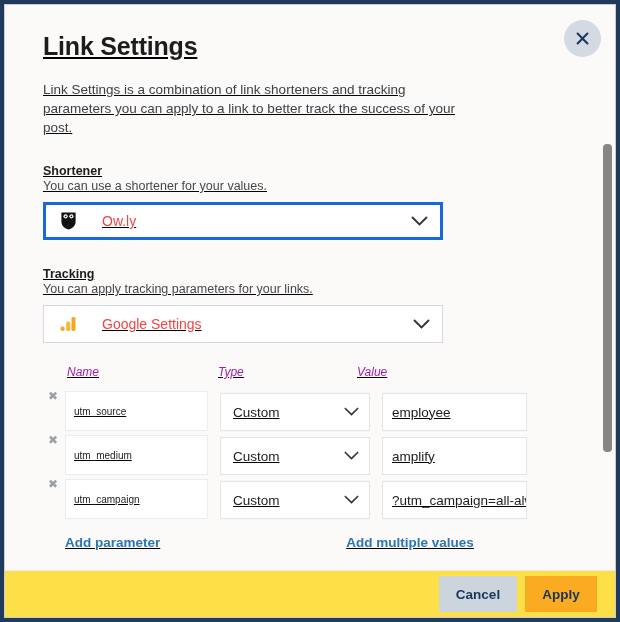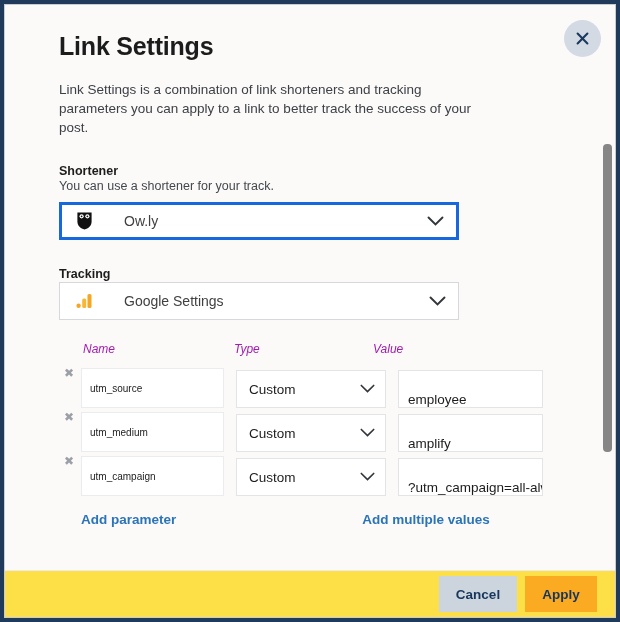--- a/index.html
+++ b/index.html
@@ -17,21 +17,21 @@
     border: 1px solid #c9ccd1;
     overflow: hidden;
   }
   #scrollpane {
     position: absolute;
     left: 0; top: 0; right: 0;
     height: 551px;
     background: #fbfaf9;
     overflow: hidden;
   }
-  #content { position: relative; padding: 0 54px; }
+  #content { position: relative; padding: 0 38px; text-decoration: underline; }
 
   
   #close-btn {
     position: absolute;
     right: 14px; top: 15px;
     width: 37px; height: 37px;
     border-radius: 50%;
     background: #d3dae3;
     border: none;
     display: flex; align-items: center; justify-content: center;
@@ -85,23 +85,23 @@
   .bigselect.focused {
     border: 3px solid #1668dc;
     padding-left: 12px;
   }
   .bigselect .ic {
     width: 20px; height: 20px;
     display: flex; align-items: center; justify-content: center;
     flex: 0 0 auto;
   }
   .bigselect .txt {
-    margin-left: 30px;
+    margin-left: 24px;
     font-size: 14px;
-    color: #404040;
+    color: #ef4444;
     flex: 1 1 auto;
   }
   .caret { flex: 0 0 auto; display: block; }
 
   
   .ptable { margin-top: 22px; padding-left: 22px; }
   .phead {
     display: flex;
     font-size: 12px;
     font-style: italic;
@@ -152,21 +152,21 @@
   .f-type .tlabel {
     flex: 1 1 auto;
     font-size: 13.5px;
     color: #1c1c1c;
   }
   .f-value {
     width: 145px; height: 38px;
     margin-left: 12px;
     background: #ffffff;
     border: 1px solid #e2e4e6;
-    display: flex; align-items: flex-end;
+    display: flex; align-items: center;
     padding: 0 9px;
     font-size: 13.5px;
     color: #1c1c1c;
     overflow: hidden;
     white-space: nowrap;
     cursor: text;
   }
   .f-value span { display: block; }
 
   .plinks {
@@ -236,40 +236,41 @@
   </button>
 
   <div id="scrollpane">
     <div id="content">
 
       <h1 class="title">Link Settings</h1>
       <p class="desc">Link Settings is a combination of link shorteners and tracking parameters you can apply to a link to better track the success of your post.</p>
 
       <div class="section">
         <div class="sec-label">Shortener</div>
-        <div class="sec-sub">You can use a shortener for your track.</div>
+        <div class="sec-sub">You can use a shortener for your values.</div>
         <div class="bigselect focused">
           <span class="ic">
             <svg width="17" height="18" viewBox="0 0 17 18">
               <path d="M1.4 0.6 L15.6 0.6 L15.6 9.5 C15.6 13.8 12.3 16.6 8.5 17.4 C4.7 16.6 1.4 13.8 1.4 9.5 Z" fill="#111111"></path>
               <circle cx="5.6" cy="4.3" r="2.1" fill="#ffffff"></circle>
               <circle cx="11.4" cy="4.3" r="2.1" fill="#ffffff"></circle>
               <circle cx="5.6" cy="4.3" r="0.9" fill="#111111"></circle>
               <circle cx="11.4" cy="4.3" r="0.9" fill="#111111"></circle>
             </svg>
           </span>
           <span class="txt">Ow.ly</span>
           <svg class="caret" width="17" height="11" viewBox="0 0 17 11">
             <path d="M1.5 1.5 L8.5 8.5 L15.5 1.5" stroke="#31363b" stroke-width="1.9" fill="none" stroke-linecap="round"></path>
           </svg>
         </div>
       </div>
 
       <div class="section">
         <div class="sec-label">Tracking</div>
+        <div class="sec-sub">You can apply tracking parameters for your links.</div>
         <div class="bigselect">
           <span class="ic">
             <svg width="17" height="16" viewBox="0 0 17 16">
               <rect x="11.5" y="1" width="4" height="14" rx="1.6" fill="#f5a623"></rect>
               <rect x="6.2" y="5.5" width="4" height="9.5" rx="1.6" fill="#f7b733"></rect>
               <circle cx="2.6" cy="12.8" r="2.2" fill="#f5a623"></circle>
             </svg>
           </span>
           <span class="txt">Google Settings</span>
           <svg class="caret" width="17" height="11" viewBox="0 0 17 11">

